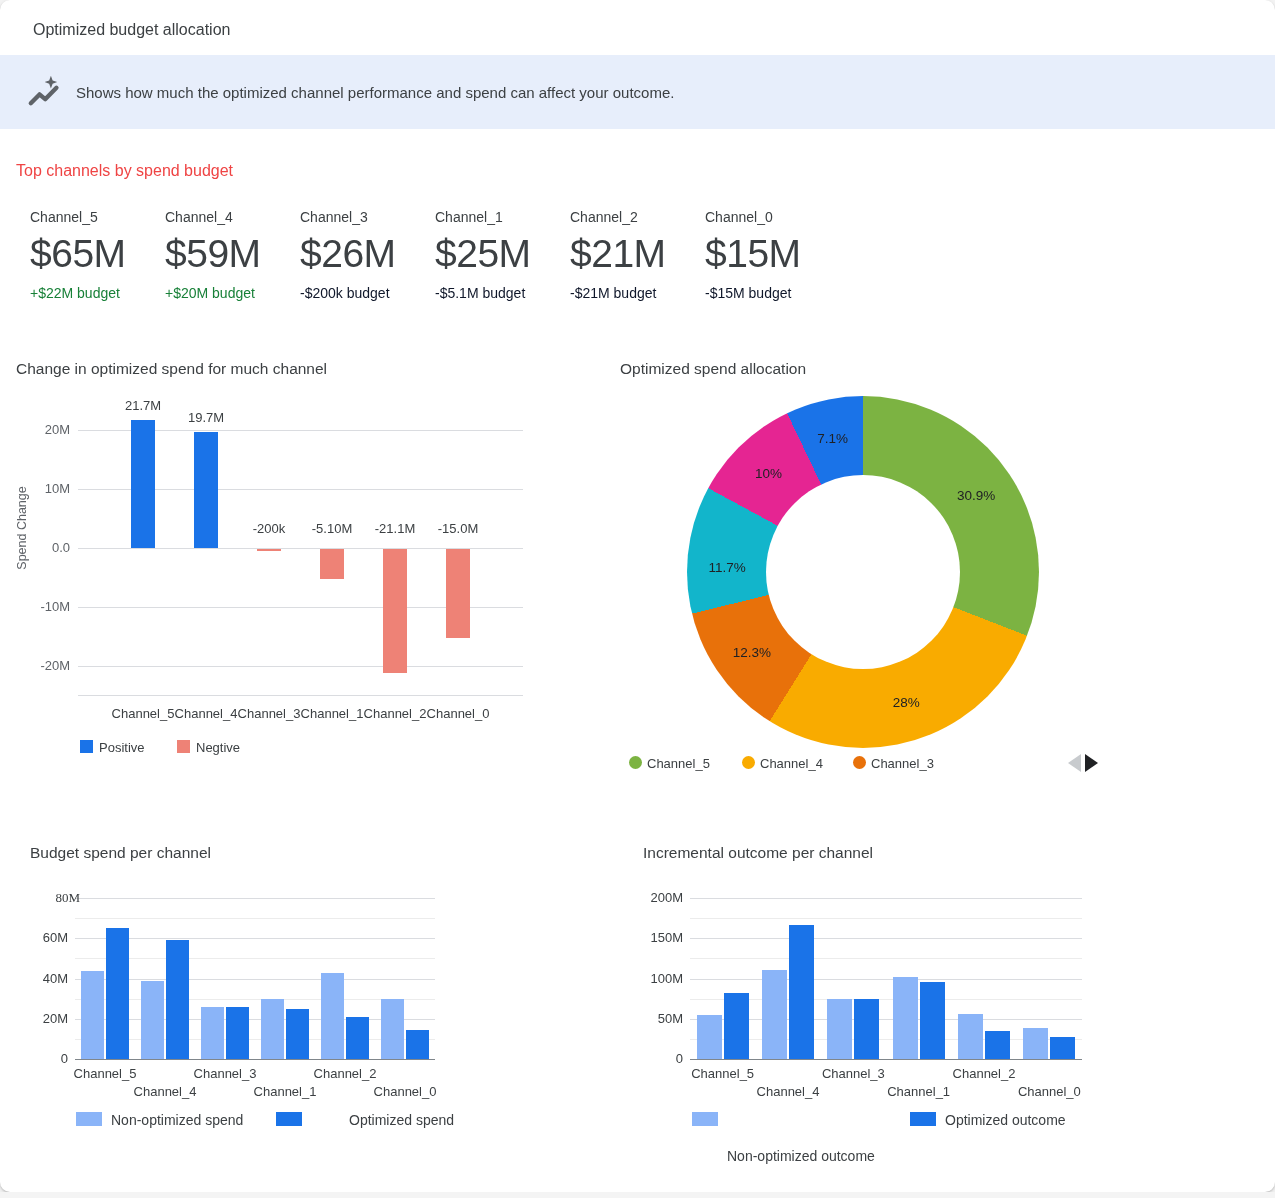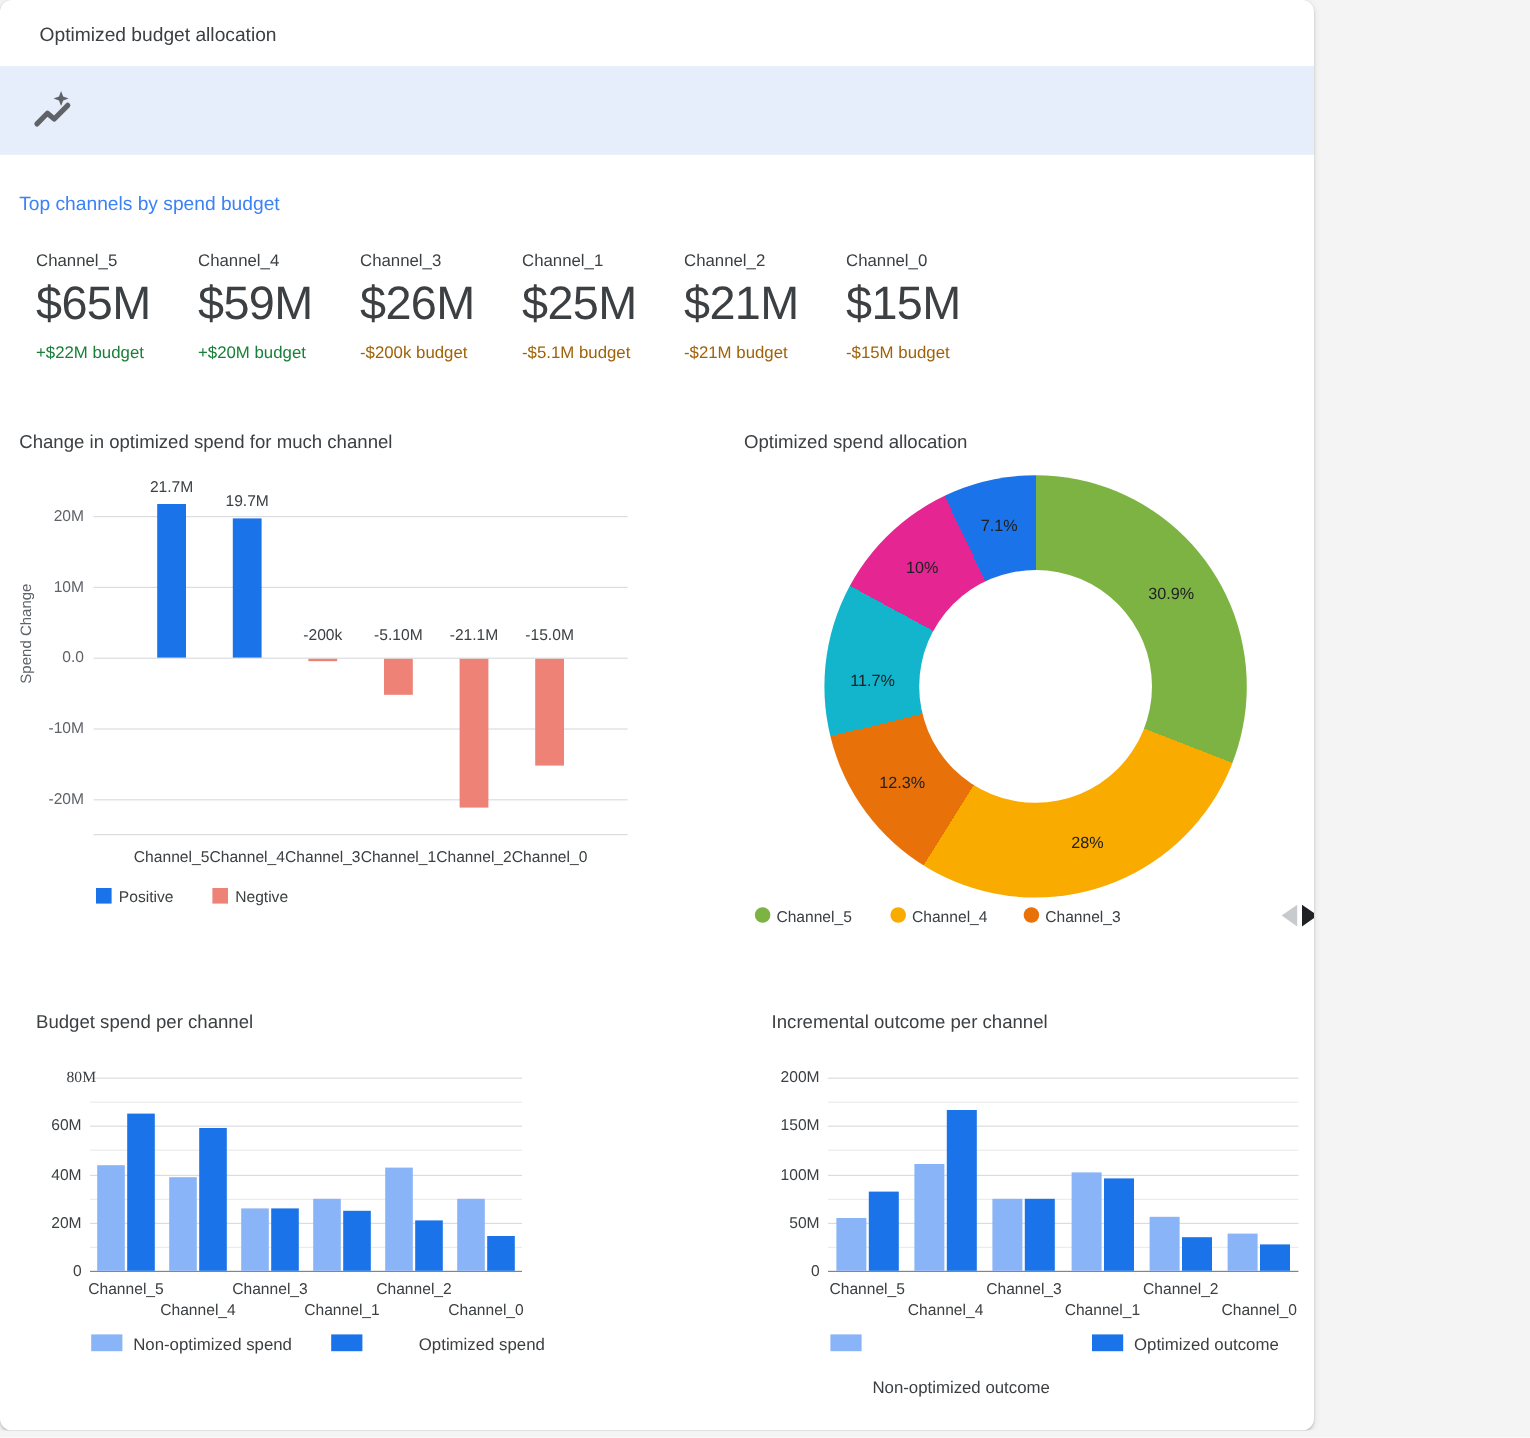--- a/index.html
+++ b/index.html
@@ -1,29 +1,29 @@
 <!DOCTYPE html>
 <html><head>
 <meta charset="utf-8">
 <style>
   html,body{margin:0;padding:0;background:#f4f4f4;font-family:"Liberation Sans","DejaVu Sans",sans-serif;}
-  #card{position:relative;width:1095px;height:1192px;background:#ffffff;border-radius:10px;
+  #card{position:relative;width:1275px;height:1192px;background:#ffffff;border-radius:10px;
         box-shadow:0 1px 2px rgba(0,0,0,.18),0 2px 6px rgba(0,0,0,.10);overflow:hidden;}
   .abs{position:absolute;}
   #header-title{left:33px;top:21px;font-size:16px;color:#3c4043;}
   #banner{left:0;top:55px;width:1275px;height:74px;background:#e7eefb;display:flex;align-items:center;}
   #banner .icon-wrap{margin-left:24px;width:40px;height:40px;display:flex;align-items:center;justify-content:center;}
   #banner .txt{margin-left:12px;font-size:15px;color:#3c4043;}
-  #top-title{left:16px;top:162px;font-size:16px;color:#3b82f6;}
+  #top-title{left:16px;top:162px;font-size:16px;color:#ef4444;}
   .stat-card{position:absolute;top:209px;width:130px;}
   .stat-name{font-size:14px;color:#3c4043;}
   .stat-value{font-size:39px;color:#3c4043;margin-top:7px;letter-spacing:-.5px;}
   .stat-delta{font-size:14px;margin-top:9px;}
   .delta-up{color:#188038;}
-  .delta-down{color:#a16207;}
+  .delta-down{color:#0f172a;}
   .panel-title{font-size:15.5px;color:#3c4043;}
   .gridline{position:absolute;height:1px;background:#dadce0;}
   .gridline.minor{background:#ececec;}
   .baseline{position:absolute;height:1px;background:#80868b;}
   .ytick{position:absolute;font-size:13px;color:#5f6368;text-align:right;}
   .ytick.dark{color:#3c4043;}
   .xtick{position:absolute;font-size:13px;color:#3c4043;text-align:center;}
   .bar{position:absolute;}
   .bar-label{position:absolute;font-size:13px;color:#3c4043;text-align:center;}
   .ylab{position:absolute;font-size:12.5px;color:#5f6368;transform:translate(-50%,-50%) rotate(-90deg);white-space:nowrap;}
@@ -43,20 +43,21 @@
 
   <div class="abs" id="header-title">Optimized budget allocation</div>
 
   <div class="abs" id="banner">
     <span class="icon-wrap">
       <svg width="36" height="36" viewBox="0 0 24 24">
         <path d="M3.2 19.5 L9 13.6 L12.8 16.8 L20.3 9.2" fill="none" stroke="#5f6368" stroke-width="2.9" stroke-linecap="round" stroke-linejoin="round"></path>
         <path d="M16.6 1.2 l1.15 3.05 3.05 1.15 -3.05 1.15 -1.15 3.05 -1.15 -3.05 -3.05 -1.15 3.05 -1.15 z" fill="#5f6368"></path>
       </svg>
     </span>
+    <span class="txt">Shows how much the optimized channel performance and spend can affect your outcome.</span>
   </div>
 
   <div class="abs" id="top-title">Top channels by spend budget</div>
   <div id="stats-row"></div>
 
   <div class="abs panel-title" style="left:16px;top:360px;">Change in optimized spend for much channel</div>
   <div id="chart-spend-change"></div>
 
   <div class="abs panel-title" style="left:620px;top:360px;">Optimized spend allocation</div>
   <div id="chart-donut"></div>

